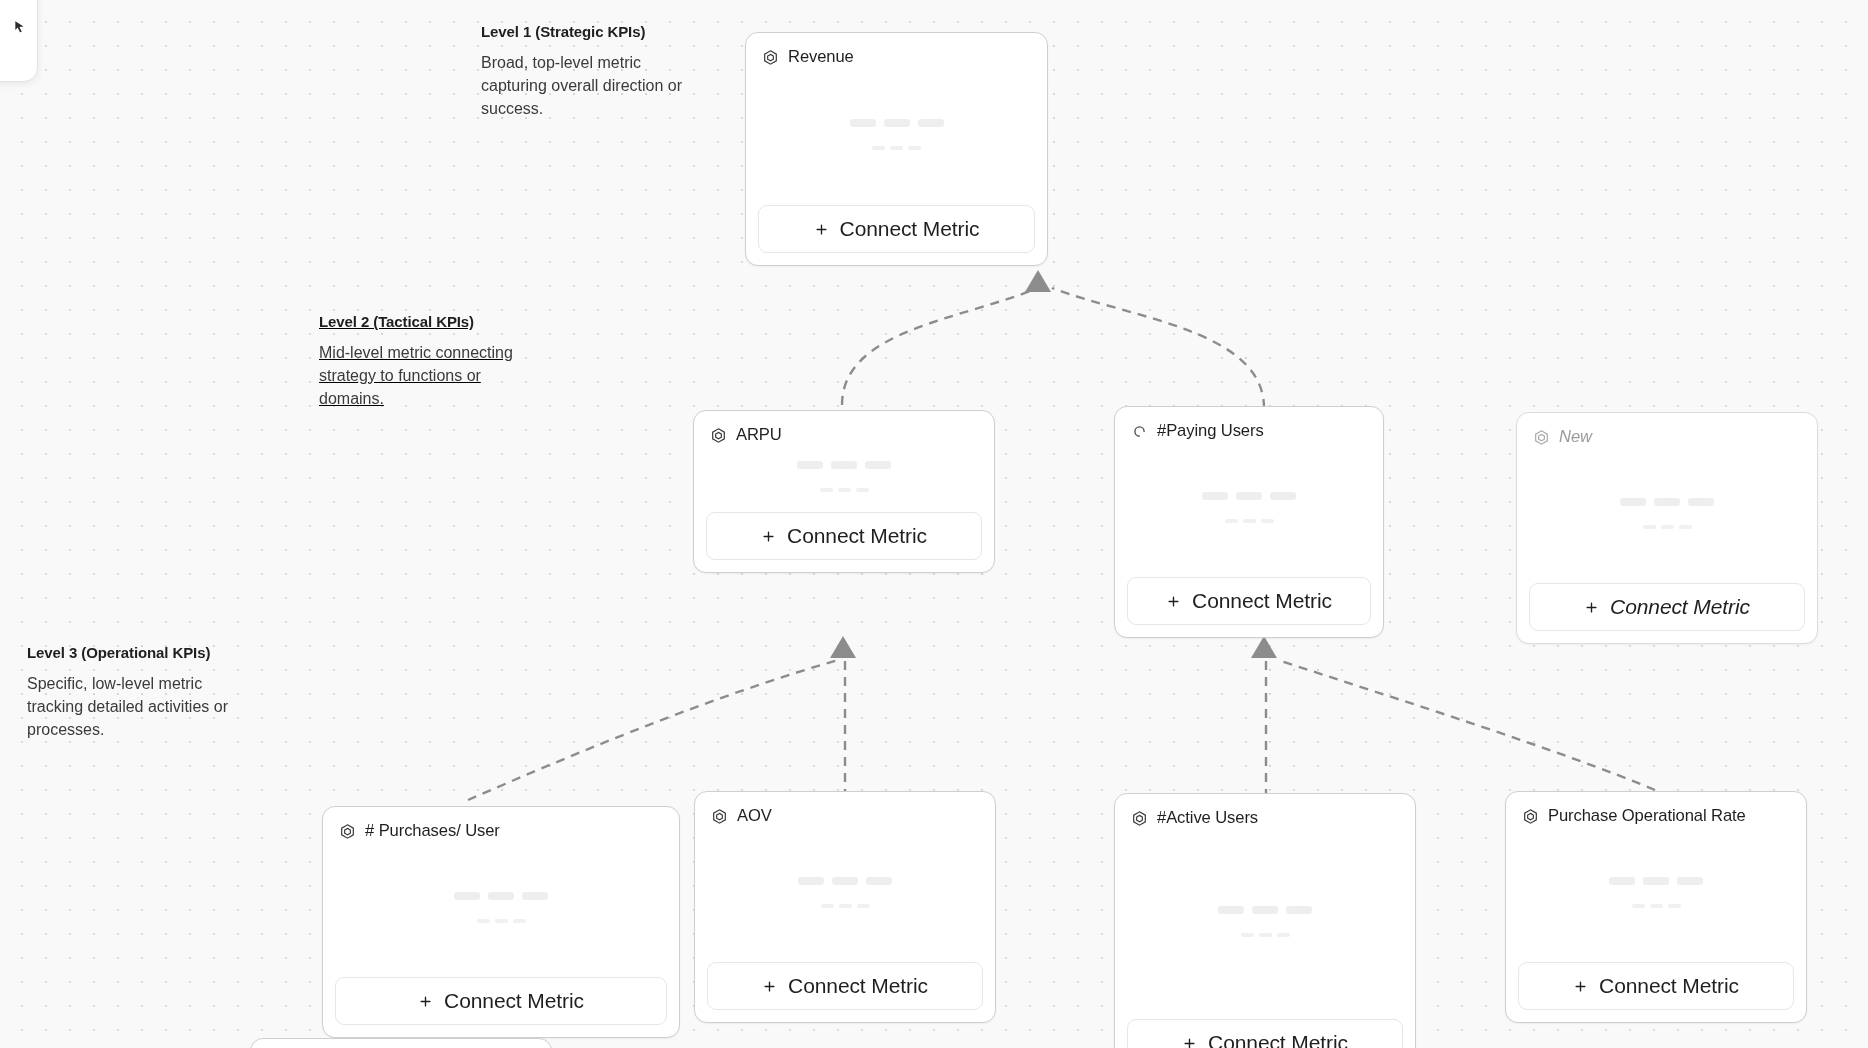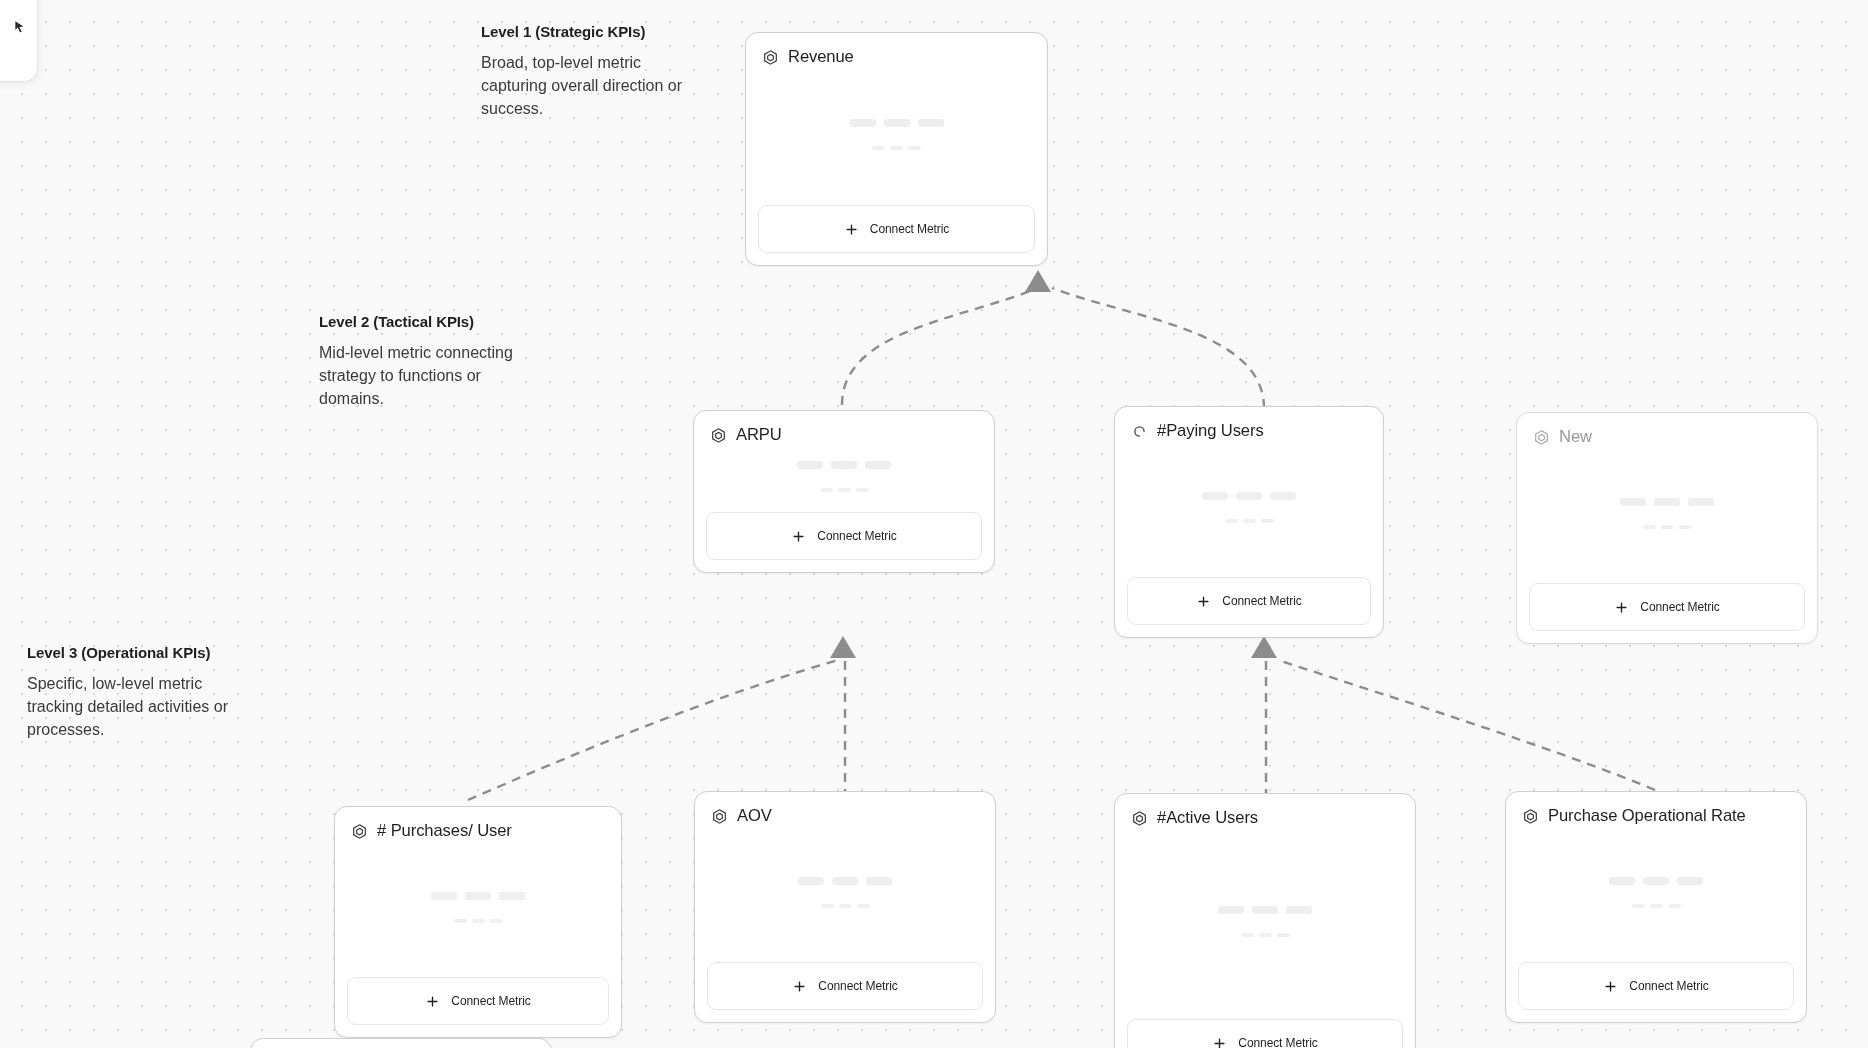--- a/index.html
+++ b/index.html
@@ -152,21 +152,21 @@
     cursor: pointer;
   }
   .plus-icon {
     width: 15px;
     height: 15px;
     display: block;
     color: #1f1f1f;
     flex: 0 0 15px;
   }
   .connect-label {
-    font-size: 12px;
+    font-size: 21px;
     font-weight: 400;
     color: #1f1f1f;
     letter-spacing: -0.1px;
     white-space: nowrap;
   }
 
   
   #corner-panel {
     position: absolute;
     left: -44px;
@@ -221,21 +221,21 @@
     <svg class="corner-glyph" viewBox="0 0 24 24" fill="currentColor">
       <path d="M4 2 L18 11 L11 12 L15 20 L12 21 L8 13 L4 17 Z"></path>
     </svg>
   </div>
 
   <div class="level-label" style="left:481px; top:23px;">
     <div class="level-title">Level 1 (Strategic KPIs)</div>
     <div class="level-desc indent">Broad, top-level metric capturing overall direction or success.</div>
   </div>
 
-  <div class="level-label" style="left:319px; top:313px;">
+  <div class="level-label" style="left:319px; top:313px;text-decoration:underline;">
     <div class="level-title">Level 2 (Tactical KPIs)</div>
     <div class="level-desc indent" style="max-width:210px;">Mid-level metric connecting strategy to functions or domains.</div>
   </div>
 
   <div class="level-label" style="left:27px; top:644px;">
     <div class="level-title">Level 3 (Operational KPIs)</div>
     <div class="level-desc indent" style="max-width:218px;">Specific, low-level metric tracking detailed activities or processes.</div>
   </div>
 
   <div class="card" style="left:745px; top:32px; width:303px; height:234px;">
@@ -314,21 +314,21 @@
       </div>
     </div>
     <div class="connect-btn">
       <svg class="plus-icon" viewBox="0 0 24 24" fill="none" stroke="currentColor" stroke-width="2.2" stroke-linecap="round">
         <path d="M12 5 L12 19 M5 12 L19 12"></path>
       </svg>
       <span class="connect-label">Connect Metric</span>
     </div>
   </div>
 
-  <div class="card muted" style="left:1516px; top:412px; width:302px; height:232px;">
+  <div class="card muted" style="left:1516px; top:412px; width:302px; height:232px;font-style:italic;">
     <div class="card-head">
       <svg class="card-icon" viewBox="0 0 24 24" fill="none" stroke="currentColor" stroke-width="1.7">
         <path d="M12 2.6 L20.2 7.3 L20.2 16.7 L12 21.4 L3.8 16.7 L3.8 7.3 Z"></path>
         <path d="M12 7.6 L16 9.9 L16 14.4 L12 16.7 L8 14.4 L8 9.9 Z"></path>
       </svg>
       <span class="card-title">New</span>
     </div>
     <div class="card-body">
       <div class="skel-row">
         <span class="skel w1"></span>
@@ -342,21 +342,21 @@
       </div>
     </div>
     <div class="connect-btn">
       <svg class="plus-icon" viewBox="0 0 24 24" fill="none" stroke="currentColor" stroke-width="2.2" stroke-linecap="round">
         <path d="M12 5 L12 19 M5 12 L19 12"></path>
       </svg>
       <span class="connect-label">Connect Metric</span>
     </div>
   </div>
 
-  <div class="card" style="left:322px; top:806px; width:288px; height:232px;margin-left:12px;">
+  <div class="card" style="left:322px; top:806px; width:358px; height:232px;">
     <div class="card-head">
       <svg class="card-icon" viewBox="0 0 24 24" fill="none" stroke="currentColor" stroke-width="1.7">
         <path d="M12 2.6 L20.2 7.3 L20.2 16.7 L12 21.4 L3.8 16.7 L3.8 7.3 Z"></path>
         <path d="M12 7.6 L16 9.9 L16 14.4 L12 16.7 L8 14.4 L8 9.9 Z"></path>
       </svg>
       <span class="card-title"># Purchases/ User</span>
     </div>
     <div class="card-body">
       <div class="skel-row">
         <span class="skel w1"></span>

